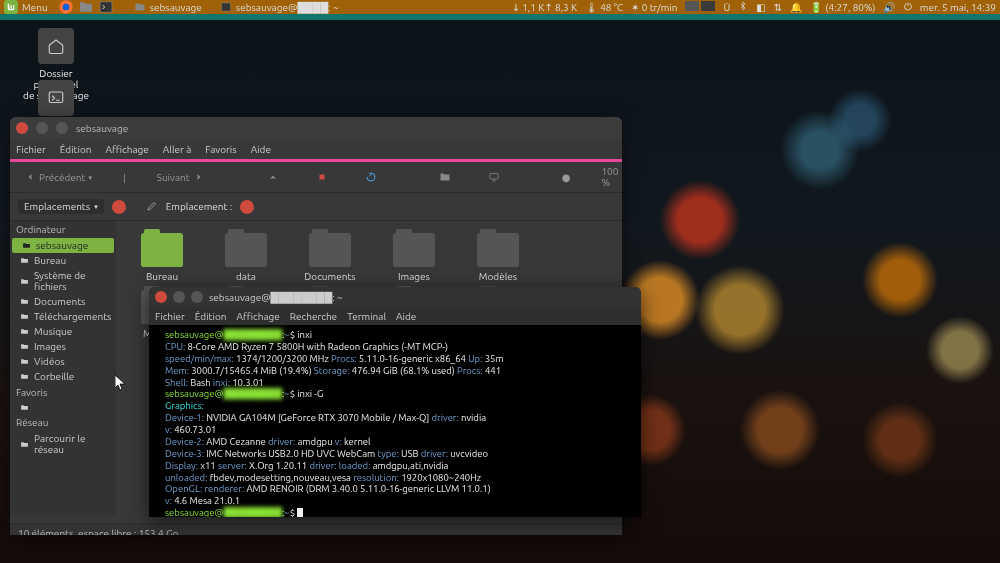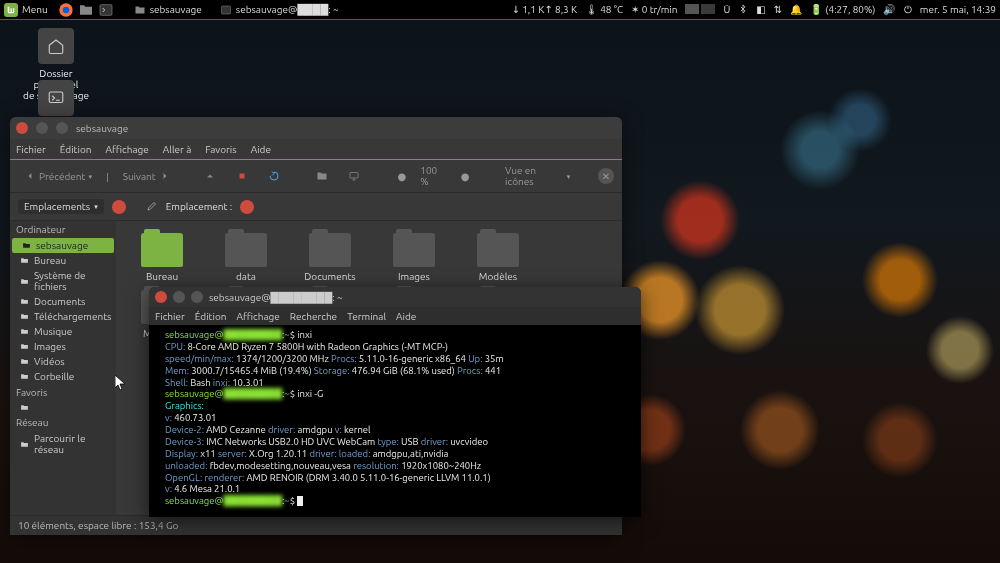--- a/index.html
+++ b/index.html
@@ -16,21 +16,21 @@
     radial-gradient(circle at 660px 300px, rgba(255,160,40,.7) 0 22px, transparent 40px),
     radial-gradient(circle at 740px 310px, rgba(255,190,60,.55) 0 25px, transparent 45px),
     radial-gradient(circle at 650px 430px, rgba(200,80,30,.5) 0 20px, transparent 36px),
     radial-gradient(circle at 780px 430px, rgba(220,120,40,.45) 0 22px, transparent 40px),
     radial-gradient(circle at 900px 440px, rgba(200,90,30,.4) 0 20px, transparent 38px),
     radial-gradient(circle at 960px 350px, rgba(255,230,130,.45) 0 18px, transparent 34px),
     linear-gradient(to bottom, #0b1218 0%, #11181e 40%, #1a1210 70%, #140c08 100%);
 }
 
 
-.panel { position: absolute; top: 0; left: 0; right: 0; height: 20px; background: #000000; border-bottom: 1px solid #0f766e; display: flex; align-items: center; padding: 0 4px; font-size: 10px; color: #ddd; z-index: 100; }
+.panel { position: absolute; top: 0; left: 0; right: 0; height: 20px; background: #a16207; border-bottom: 6px solid #0f766e; display: flex; align-items: center; padding: 0 4px; font-size: 10px; color: #ddd; z-index: 100; }
 .panel .menu-btn { display: flex; align-items: center; gap: 4px; margin-right: 10px; cursor: pointer; }
 .panel .mint-logo { width: 14px; height: 14px; background: #7cb342; border-radius: 3px; display: inline-flex; align-items: center; justify-content: center; }
 .panel .mint-logo svg { width: 10px; height: 10px; }
 .panel .launcher { width: 16px; height: 16px; margin-right: 4px; display: inline-flex; align-items: center; justify-content: center; cursor: pointer; }
 .panel .task { display: inline-flex; align-items: center; gap: 4px; padding: 0 6px; margin-right: 6px; cursor: pointer; }
 .panel .spacer { flex: 1; }
 .panel .tray { display: flex; align-items: center; gap: 8px; }
 .panel .tray span { cursor: pointer; }
 
 
@@ -40,41 +40,41 @@
 
 
 .fm-win { position: absolute; left: 10px; top: 117px; width: 612px; height: 418px; background: #383838; border-radius: 6px 6px 0 0; overflow: hidden; box-shadow: 0 4px 20px rgba(0,0,0,.5); z-index: 10; }
 .fm-titlebar { height: 22px; display: flex; align-items: center; padding: 0 6px; background: #3c3c3c; gap: 6px; font-size: 10px; color: #bbb; }
 .ctrl-btn { width: 12px; height: 12px; border-radius: 50%; display: inline-block; margin-right: 2px; cursor: pointer; }
 .ctrl-close { background: #cf4b3e; }
 .ctrl-min { background: #555; }
 .ctrl-max { background: #555; }
 .fm-menubar { height: 20px; display: flex; align-items: center; padding: 0 6px; gap: 14px; font-size: 10px; color: #ccc; }
 .fm-menubar span { cursor: pointer; }
-.fm-toolbar { height: 34px; display: flex; align-items: center; padding: 0 8px; gap: 8px; border-top: 1px solid #ec4899; border-bottom: 1px solid #2b2b2b; font-size: 10px; color: #999; }
+.fm-toolbar { height: 34px; display: flex; align-items: center; padding: 0 8px; gap: 25px; border-top: 3px solid #ec4899; border-bottom: 1px solid #2b2b2b; font-size: 10px; color: #999; }
 .fm-toolbar .tb-btn { display: inline-flex; align-items: center; gap: 3px; padding: 3px 6px; border-radius: 3px; cursor: pointer; }
 .fm-toolbar svg { width: 12px; height: 12px; }
 .fm-location { height: 28px; display: flex; align-items: center; padding: 0 8px; gap: 8px; font-size: 10px; border-bottom: 1px solid #2b2b2b; }
 .fm-location .chip { background: #2e2e2e; padding: 2px 6px; border-radius: 3px; cursor: pointer; display: inline-flex; align-items: center; gap: 4px; }
 .fm-location .close-chip { width: 14px; height: 14px; border-radius: 50%; background: #cf4b3e; cursor: pointer; }
 .fm-location .path-input { flex: 1; background: #2e2e2e; border: none; padding: 3px 6px; border-radius: 3px; color: #ccc; font-size: 10px; }
 .fm-body { display: flex; height: calc(100% - 22px - 20px - 34px - 28px - 20px); }
 .fm-side { width: 106px; background: #333; overflow-y: auto; font-size: 10px; }
 .fm-side .side-head { padding: 3px 6px; color: #bbb; }
 .fm-side .side-item { display: flex; align-items: center; gap: 5px; padding: 2px 6px 2px 10px; cursor: pointer; color: #ccc; }
 .fm-side .side-item.active { background: #7cb342; color: #222; border-radius: 2px; margin: 0 2px; }
 .fm-side .side-item svg { width: 9px; height: 9px; flex-shrink: 0; }
 .fm-main { flex: 1; padding: 12px 8px; display: flex; flex-wrap: wrap; align-content: flex-start; gap: 8px 8px; }
 .folder-item { width: 76px; text-align: center; cursor: pointer; }
 .folder-item .fi-icon { width: 42px; height: 34px; margin: 0 auto 4px; background: #555; border-radius: 3px 3px 2px 2px; position: relative; }
 .folder-item .fi-icon::before { content: ""; position: absolute; top: -4px; left: 3px; width: 16px; height: 6px; background: #555; border-radius: 2px 2px 0 0; }
 .folder-item.home .fi-icon { background: #7cb342; }
 .folder-item.home .fi-icon::before { background: #7cb342; }
 .folder-item .fi-label { font-size: 10px; color: #ddd; }
-.fm-status { height: 20px; display: flex; align-items: center; padding: 0 8px; font-size: 10px; color: #bbb; background: #333; border-top: 1px solid #2b2b2b; }
+.fm-status { height: 20px; display: flex; align-items: center; padding: 0 8px; font-size: 10px; color: #bbb; background: #333; border-top: 1px solid #2b2b2b; margin-top: 8px; }
 
 
 .term-win { position: absolute; left: 149px; top: 287px; width: 492px; height: 230px; background: #1e1e1e; border-radius: 6px 6px 0 0; box-shadow: 0 4px 20px rgba(0,0,0,.6); z-index: 20; overflow: hidden; }
 .term-titlebar { height: 20px; display: flex; align-items: center; padding: 0 6px; background: #333; gap: 4px; font-size: 10px; color: #ccc; }
 .term-titlebar .ctrl-min, .term-titlebar .ctrl-max { background: #555; }
 .term-menubar { height: 18px; display: flex; align-items: center; padding: 0 6px; gap: 10px; font-size: 10px; color: #ccc; background: #2e2e2e; }
 .term-menubar span { cursor: pointer; }
 .term-body { padding: 4px 16px; font-family: "DejaVu Sans Mono", monospace; font-size: 9.5px; line-height: 1.25; background: #000; height: calc(100% - 38px); overflow: hidden; }
 .term-body .p-green { color: #8ae234; }
 .term-body .p-blue { color: #729fcf; }
@@ -394,20 +394,21 @@
       <span>Aide</span>
     </div>
   <div class="term-body" id="term-body">
       <div><span class="p-green">sebsauvage@</span><span class="p-green blur">████████</span><span class="p-white">:</span><span class="p-blue">~</span><span class="p-white">$ inxi</span></div>
       <div><span class="p-blue">CPU:</span><span class="p-white"> 8-Core AMD Ryzen 7 5800H with Radeon Graphics (-MT MCP-)</span></div>
       <div><span class="p-blue">speed/min/max:</span><span class="p-white"> 1374/1200/3200 MHz </span><span class="p-blue">Procs:</span><span class="p-white"> 5.11.0-16-generic x86_64 </span><span class="p-blue">Up:</span><span class="p-white"> 35m</span></div>
       <div><span class="p-blue">Mem:</span><span class="p-white"> 3000.7/15465.4 MiB (19.4%) </span><span class="p-blue">Storage:</span><span class="p-white"> 476.94 GiB (68.1% used) </span><span class="p-blue">Procs:</span><span class="p-white"> 441</span></div>
       <div><span class="p-blue">Shell:</span><span class="p-white"> Bash </span><span class="p-blue">inxi:</span><span class="p-white"> 10.3.01</span></div>
       <div><span class="p-green">sebsauvage@</span><span class="p-green blur">████████</span><span class="p-white">:</span><span class="p-blue">~</span><span class="p-white">$ inxi -G</span></div>
       <div><span class="p-cyan">Graphics:</span></div>
+      <div><span class="p-blue">  Device-1:</span><span class="p-white"> NVIDIA GA104M [GeForce RTX 3070 Mobile / Max-Q] </span><span class="p-blue">driver:</span><span class="p-white"> nvidia</span></div>
       <div><span class="p-blue">  v:</span><span class="p-white"> 460.73.01</span></div>
       <div><span class="p-blue">  Device-2:</span><span class="p-white"> AMD Cezanne </span><span class="p-blue">driver:</span><span class="p-white"> amdgpu </span><span class="p-blue">v:</span><span class="p-white"> kernel</span></div>
       <div><span class="p-blue">  Device-3:</span><span class="p-white"> IMC Networks USB2.0 HD UVC WebCam </span><span class="p-blue">type:</span><span class="p-white"> USB </span><span class="p-blue">driver:</span><span class="p-white"> uvcvideo</span></div>
       <div><span class="p-blue">  Display:</span><span class="p-white"> x11 </span><span class="p-blue">server:</span><span class="p-white"> X.Org 1.20.11 </span><span class="p-blue">driver: loaded:</span><span class="p-white"> amdgpu,ati,nvidia</span></div>
       <div><span class="p-blue">  unloaded:</span><span class="p-white"> fbdev,modesetting,nouveau,vesa </span><span class="p-blue">resolution:</span><span class="p-white"> 1920x1080~240Hz</span></div>
       <div><span class="p-blue">  OpenGL: renderer:</span><span class="p-white"> AMD RENOIR (DRM 3.40.0 5.11.0-16-generic LLVM 11.0.1)</span></div>
       <div><span class="p-blue">  v:</span><span class="p-white"> 4.6 Mesa 21.0.1</span></div>
       <div><span class="p-green">sebsauvage@</span><span class="p-green blur">████████</span><span class="p-white">:</span><span class="p-blue">~</span><span class="p-white">$ </span><span class="cursor"></span></div>
     </div>
 </div>

